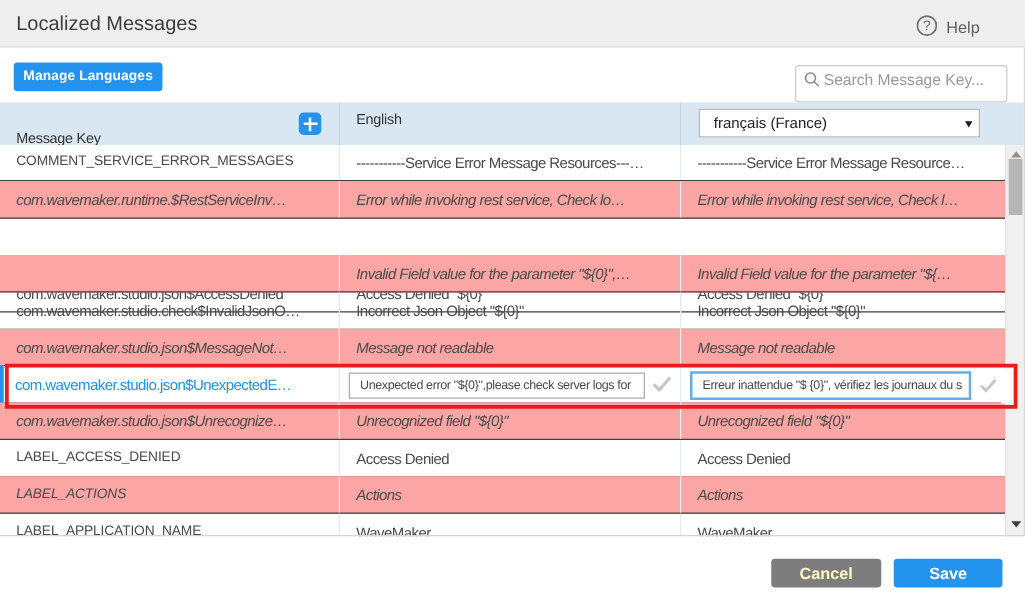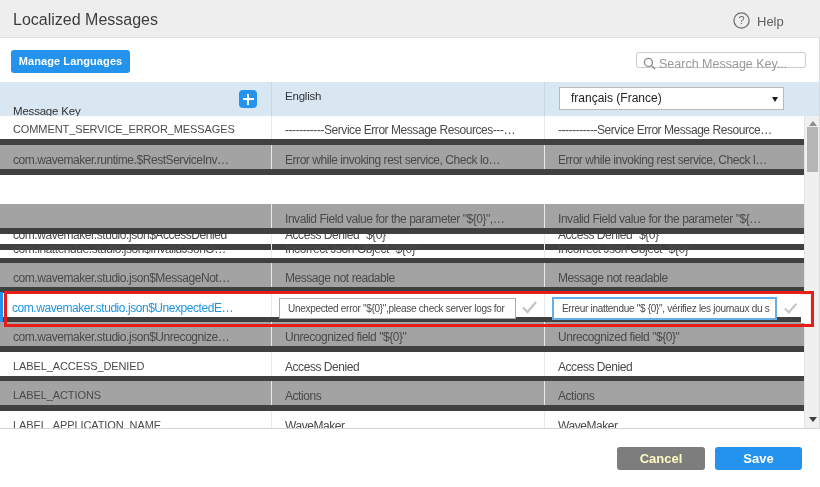--- a/index.html
+++ b/index.html
@@ -3,36 +3,36 @@
 <meta charset="utf-8">
 <style>
 * { margin:0; padding:0; box-sizing:border-box; }
 html,body { width:820px; height:487px; }
 body { font-family:"Liberation Sans",sans-serif; background:#fff; position:relative; overflow:hidden; }
 .titlebar { position:absolute; top:0; left:0; width:820px; height:38px; background:#eeeeee; border-bottom:1px solid #e0e0e0; }
 .title { position:absolute; left:13px; top:11px; font-size:16px; color:#3d3d3d; }
 .help { position:absolute; left:757px; top:14px; font-size:13px; color:#5e5e5e; }
 .helpicon { position:absolute; left:733px; top:12px; }
 .btn-manage { position:absolute; left:11px; top:50px; width:119px; height:23px; background:#2493ee; border-radius:3px; color:#fff; font-weight:bold; font-size:11px; text-align:center; line-height:23px; white-space:nowrap; letter-spacing:0.1px; }
-.search { position:absolute; left:636px; top:52px; width:170px; height:16px; border:1px solid #cccccc; border-radius:3px; background:#fff; }
+.search { position:absolute; left:636px; top:52px; width:170px; height:30px; border:1px solid #cccccc; border-radius:3px; background:#fff; }
 .search .ph { position:absolute; left:22px; top:4px; font-size:12.5px; color:#9a9a9a; }
 .search svg { position:absolute; left:6px; top:4px; }
 .thead { position:absolute; top:82px; left:0; width:819px; height:34px; background:#d9e7f3; font-size:11.5px; letter-spacing:-0.2px; color:#333; }
 .thead .d1 { position:absolute; left:271px; top:0; width:1px; height:34px; background:#c7d8e5; }
 .thead .d2 { position:absolute; left:544px; top:0; width:1px; height:34px; background:#c7d8e5; }
 .th1 { position:absolute; left:13px; top:8px;margin-top:15px; }
 .th2 { position:absolute; left:285px; top:8px; }
 .plus { position:absolute; left:239px; top:8px; width:18px; height:18px; background:#2493ee; border-radius:4px; }
 .plus:before { content:""; position:absolute; left:8px; top:3.5px; width:2px; height:11px; background:#fff; }
 .plus:after { content:""; position:absolute; left:3.5px; top:8px; width:11px; height:2px; background:#fff; }
 .select { position:absolute; left:559px; top:5px; width:225px; height:23px; background:#fff; border:1px solid #b9b9b9; font-size:12px; letter-spacing:0; color:#222; line-height:21px; padding-left:11px; }
 .select .arr { position:absolute; right:5px; top:8.5px; width:0; height:0; border-left:3.5px solid transparent; border-right:3.5px solid transparent; border-top:5px solid #1c1c1c; }
 .tbody { position:absolute; top:116px; left:0; width:806px; height:313px; overflow:hidden; background:#fff; }
-.row { position:absolute; left:0; width:806px; height:30px; border-bottom:6px solid #404040; font-size:12px; letter-spacing:-0.45px; color:#4a4a4a; }
-.row.alt { background:#a3a3a3; }
+.row { position:absolute; left:0; width:806px; height:30px; border-bottom:1px solid #404040; font-size:12px; letter-spacing:-0.45px; color:#4a4a4a; }
+.row.alt { background:#fca5a5;font-style:italic; }
 .c1 { position:absolute; left:13px; top:8px; white-space:nowrap; }
 .c2 { position:absolute; left:285px; top:8px; white-space:nowrap; }
 .c3 { position:absolute; left:558px; top:8px; white-space:nowrap; }
 .rowline1 { position:absolute; left:271px; top:0; width:1px; height:100%; background:#e4ebf0; }
 .rowline2 { position:absolute; left:544px; top:0; width:1px; height:100%; background:#e4ebf0; }
 .scroll { position:absolute; left:804px; top:116px; width:15px; height:313px; background:#f0f0f0; border-left:1px solid #e3e3e3; }
 .scroll .thumb { position:absolute; left:2px; top:11px; width:11px; height:45px; background:#b5b5b5; }
 .scroll .up { position:absolute; left:3.5px; top:5px; width:0; height:0; border-left:4px solid transparent; border-right:4px solid transparent; border-bottom:5px solid #8d8d8d; }
 .scroll .down { position:absolute; left:3.5px; bottom:7px; width:0; height:0; border-left:4px solid transparent; border-right:4px solid transparent; border-top:5px solid #3e3e3e; }
 .redbox { position:absolute; left:4px; top:291px; width:810px; height:36px; border:3.5px solid #e81d18; z-index:30; }
@@ -103,21 +103,21 @@
     </div>
   <div class="row alt" style="top:88px;">
       <div class="rowline1"></div>
       <div class="rowline2"></div>
       <span class="c2">Invalid Field value for the parameter "${0}",…</span>
       <span class="c3">Invalid Field value for the parameter "${…</span>
     </div>
   <div class="row" style="top:118px;">
       <div class="rowline1"></div>
       <div class="rowline2"></div>
-      <span class="c1">com.inattendue.studio.json$InvalidJsonO…</span>
+      <span class="c1">com.wavemaker.studio.check$InvalidJsonO…</span>
       <span class="c2">Incorrect Json Object "${0}"</span>
       <span class="c3">Incorrect Json Object "${0}"</span>
     </div>
   <div class="row alt" style="top:147px;">
       <div class="rowline1"></div>
       <div class="rowline2"></div>
       <span class="c1">com.wavemaker.studio.json$MessageNot…</span>
       <span class="c2">Message not readable</span>
       <span class="c3">Message not readable</span>
     </div>

